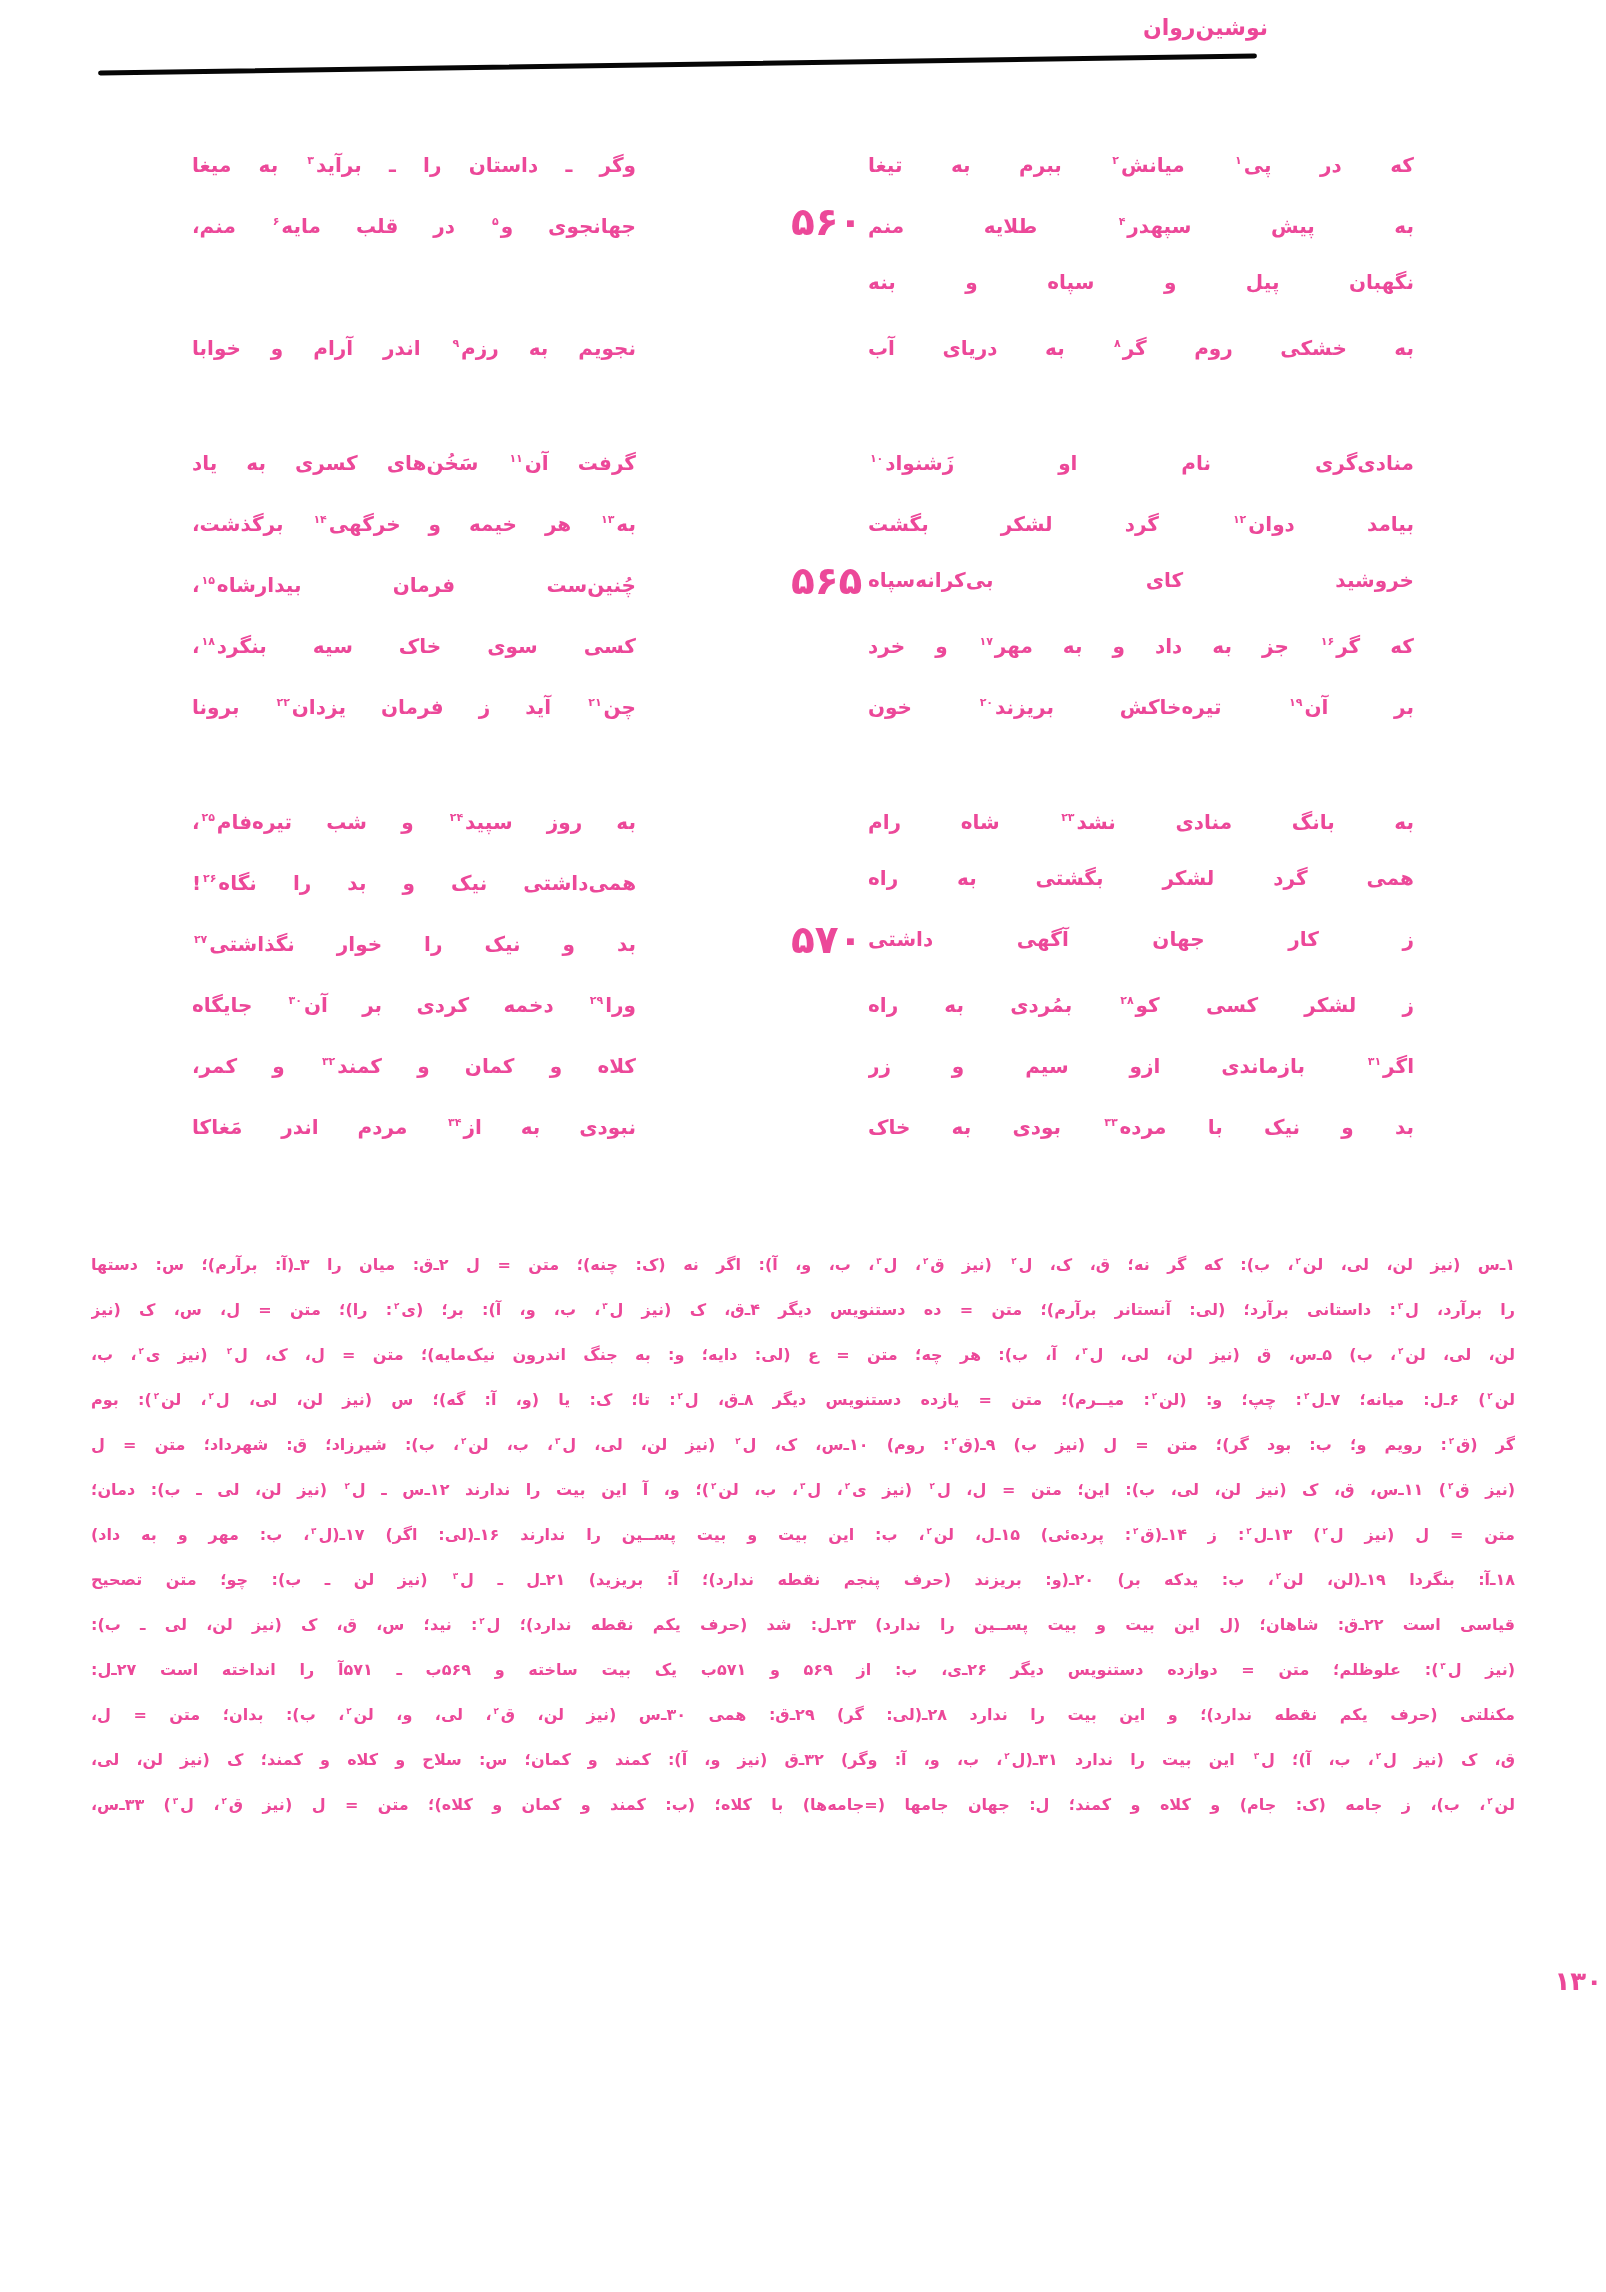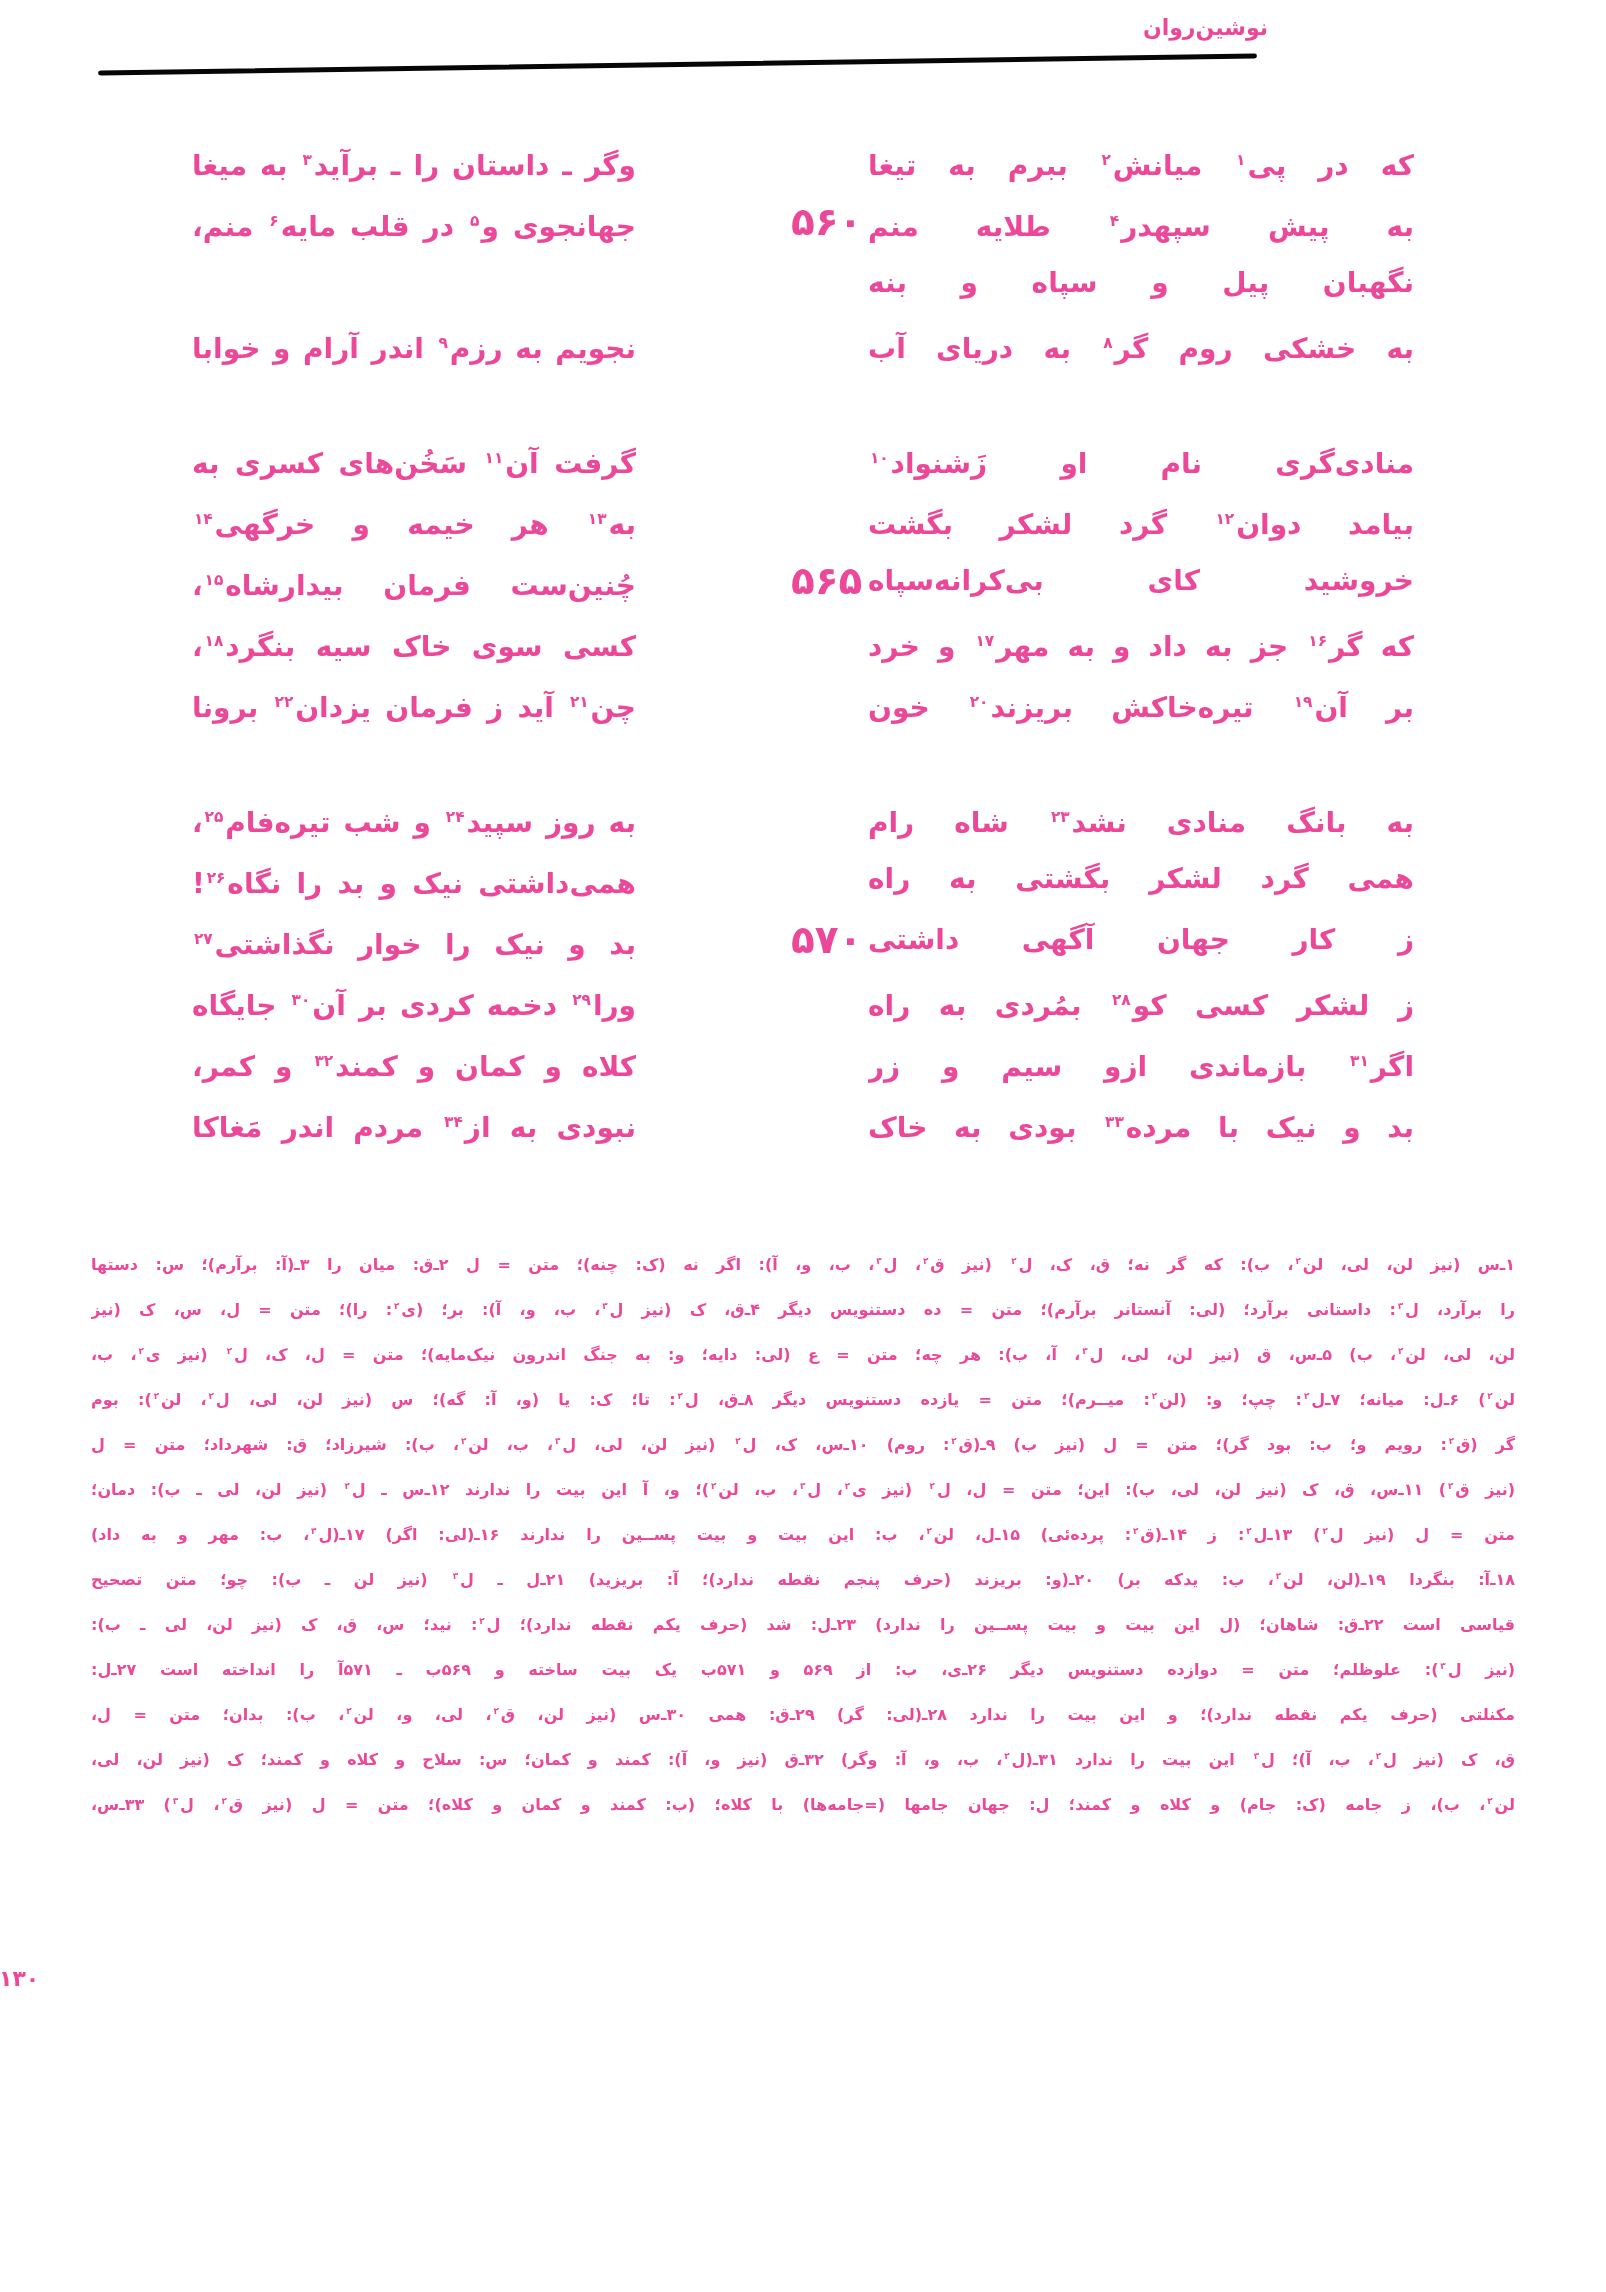--- a/index.html
+++ b/index.html
@@ -16,37 +16,37 @@
     position:absolute;top:62px;left:99px;width:1159px;height:4.8px;
     background:#060606;border-radius:2.9px;transform:rotate(-0.85deg);
   }
   .verse-area{position:absolute;top:130px;left:0;right:0;direction:rtl;}
   .verse-group{position:relative;margin-bottom:54px;}
   .verse-row{position:relative;height:61px;}
   .cell{position:absolute;top:0;height:61px;}
   .cell-r{left:869px;width:546px;}
   .cell-l{left:193px;width:444px;}
   .hemi{
-    font-size:28px;font-weight:700;line-height:61px;height:61px;overflow:hidden;
+    font-size:20px;font-weight:700;line-height:61px;height:61px;overflow:hidden;
     text-align:justify;text-align-last:justify;direction:rtl;
   }
   .vnum{
     position:absolute;left:-77px;top:0;line-height:61px;
     font-size:39px;font-weight:700;
   }
   sup.fnref{font-size:0.55em;vertical-align:super;padding:0 1.9px;font-weight:700;}
   .footnote-block{position:absolute;top:1244px;right:91px;left:92px;direction:rtl;}
   .fn-line{
     font-size:16px;font-weight:700;line-height:34px;height:45px;overflow:hidden;
     text-align:justify;text-align-last:justify;direction:rtl;
   }
   .fn-line.last{text-align-last:right;}
   .page-number{
-    position:absolute;top:1966px;left:0;right:4px;text-align:left;
-    font-size:22px;font-weight:700;letter-spacing:1.9px;
+    position:absolute;top:1966px;left:0;right:4px;text-align:right;
+    font-size:26px;font-weight:700;letter-spacing:1.9px;
   }
 </style>
 </head>
 <body>
 
 <div class="page">
   <div class="running-header">نوشین‌روان</div>
   <div class="header-rule"></div>
   <div class="verse-area">
       <div class="verse-group">

